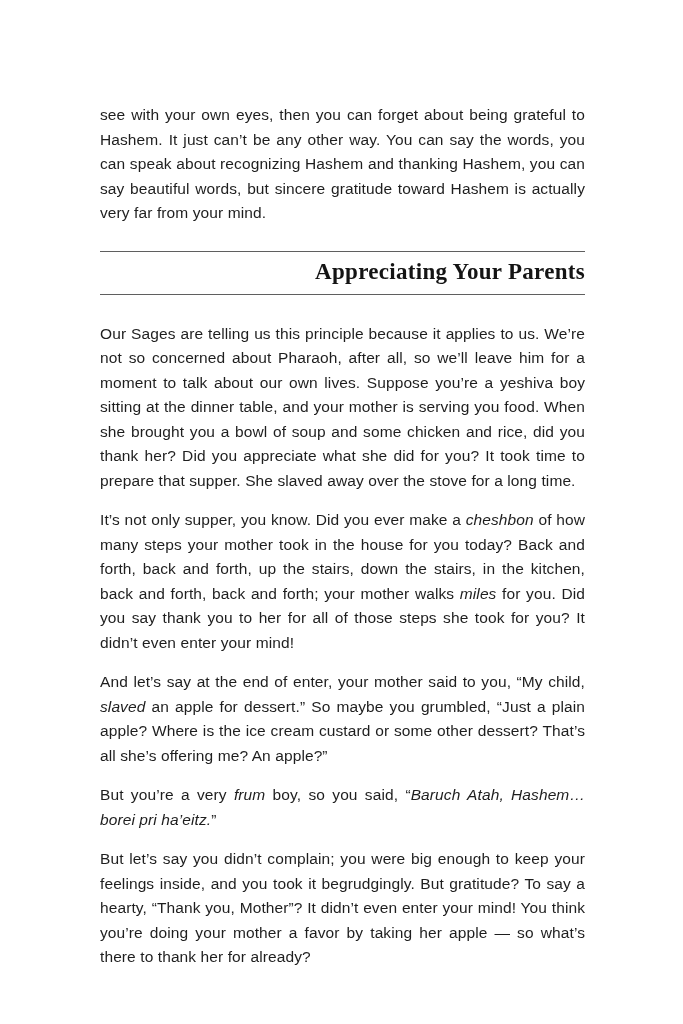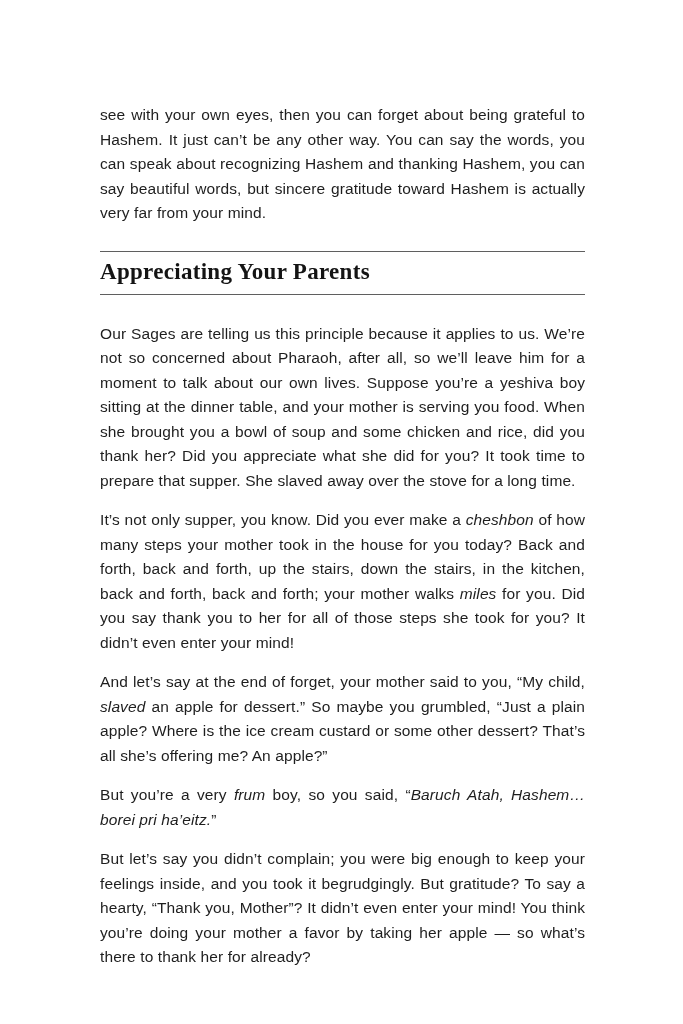--- a/index.html
+++ b/index.html
@@ -40,21 +40,21 @@
     border: none;
     border-top: 1px solid #5f5f5f;
     height: 0;
     margin: 0;
   }
   .section-heading {
     font-family: "Liberation Serif", serif;
     font-weight: 700;
     font-size: 23px;
     letter-spacing: 0.3px;
-    text-align: left;
+    text-align: right;
     color: #141414;
     margin: 0;
     padding: 7px 0 9px 0;
   }
   .running-footer {
     position: absolute;
     right: 98px;
     bottom: 42px;
     font-size: 15px;
     line-height: 20px;
@@ -82,21 +82,21 @@
     <div class="heading-block">
       <hr class="heading-rule">
       <h2 class="section-heading">Appreciating Your Parents</h2>
       <hr class="heading-rule">
     </div>
 
     <p><span>Our Sages are telling us this principle because it applies to us. We’re not so concerned about Pharaoh, after all, so we’ll leave him for a moment to talk about our own lives. Suppose you’re a yeshiva boy sitting at the dinner table, and your mother is serving you food. When she brought you a bowl of soup and some chicken and rice, did you thank her? Did you appreciate what she did for you? It took time to prepare that supper. She slaved away over the stove for a long time.</span></p>
 
     <p><span>It’s not only supper, you know. Did you ever make a </span><i>cheshbon</i><span> of how many steps your mother took in the house for you today? Back and forth, back and forth, up the stairs, down the stairs, in the kitchen, back and forth, back and forth; your mother walks </span><i>miles</i><span> for you. Did you say thank you to her for all of those steps she took for you? It didn’t even enter your mind!</span></p>
 
-    <p><span>And let’s say at the end of forget, your mother said to you, “My child, </span><i>slaved</i><span> an apple for dessert.” So maybe you grumbled, “Just a plain apple? Where is the ice cream custard or some other dessert? That’s all she’s offering me? An apple?”</span></p>
+    <p><span>And let’s say at the end of enter, your mother said to you, “My child, </span><i>slaved</i><span> an apple for dessert.” So maybe you grumbled, “Just a plain apple? Where is the ice cream custard or some other dessert? That’s all she’s offering me? An apple?”</span></p>
 
     <p><span>But you’re a very </span><i>frum</i><span> boy, so you said, “</span><i>Baruch Atah, Hashem… borei pri ha’eitz.</i><span>”</span></p>
 
     <p><span>But let’s say you didn’t complain; you were big enough to keep your feelings inside, and you took it begrudgingly. But gratitude? To say a hearty, “Thank you, Mother”? It didn’t even enter your mind! You think you’re doing your mother a favor by taking her apple — so what’s there to thank her for already?</span></p>
 
   </div>
 
 
 </div>
 

